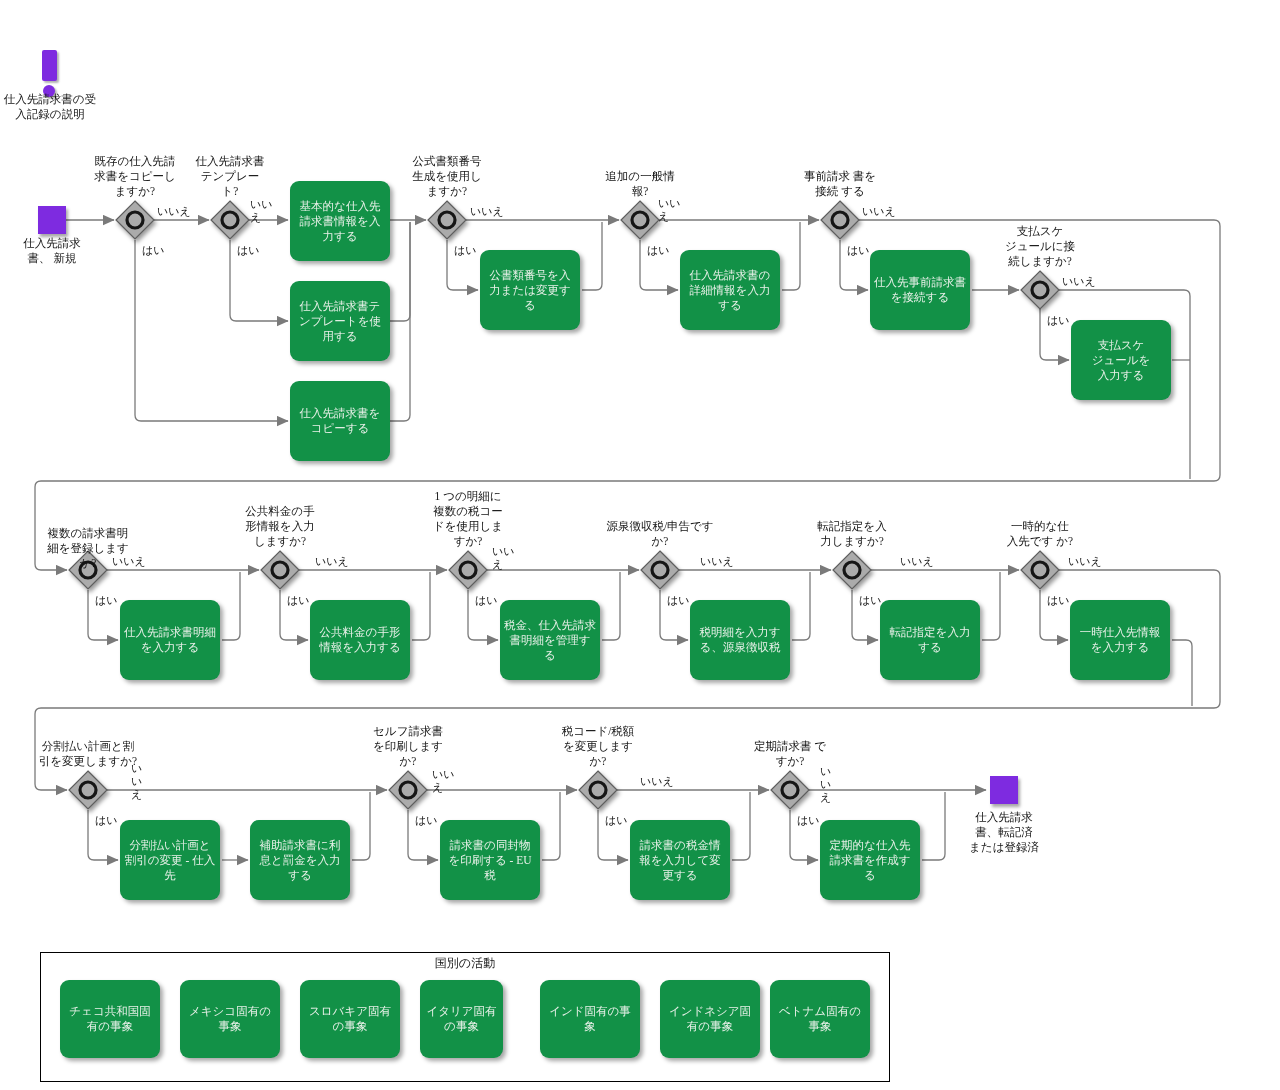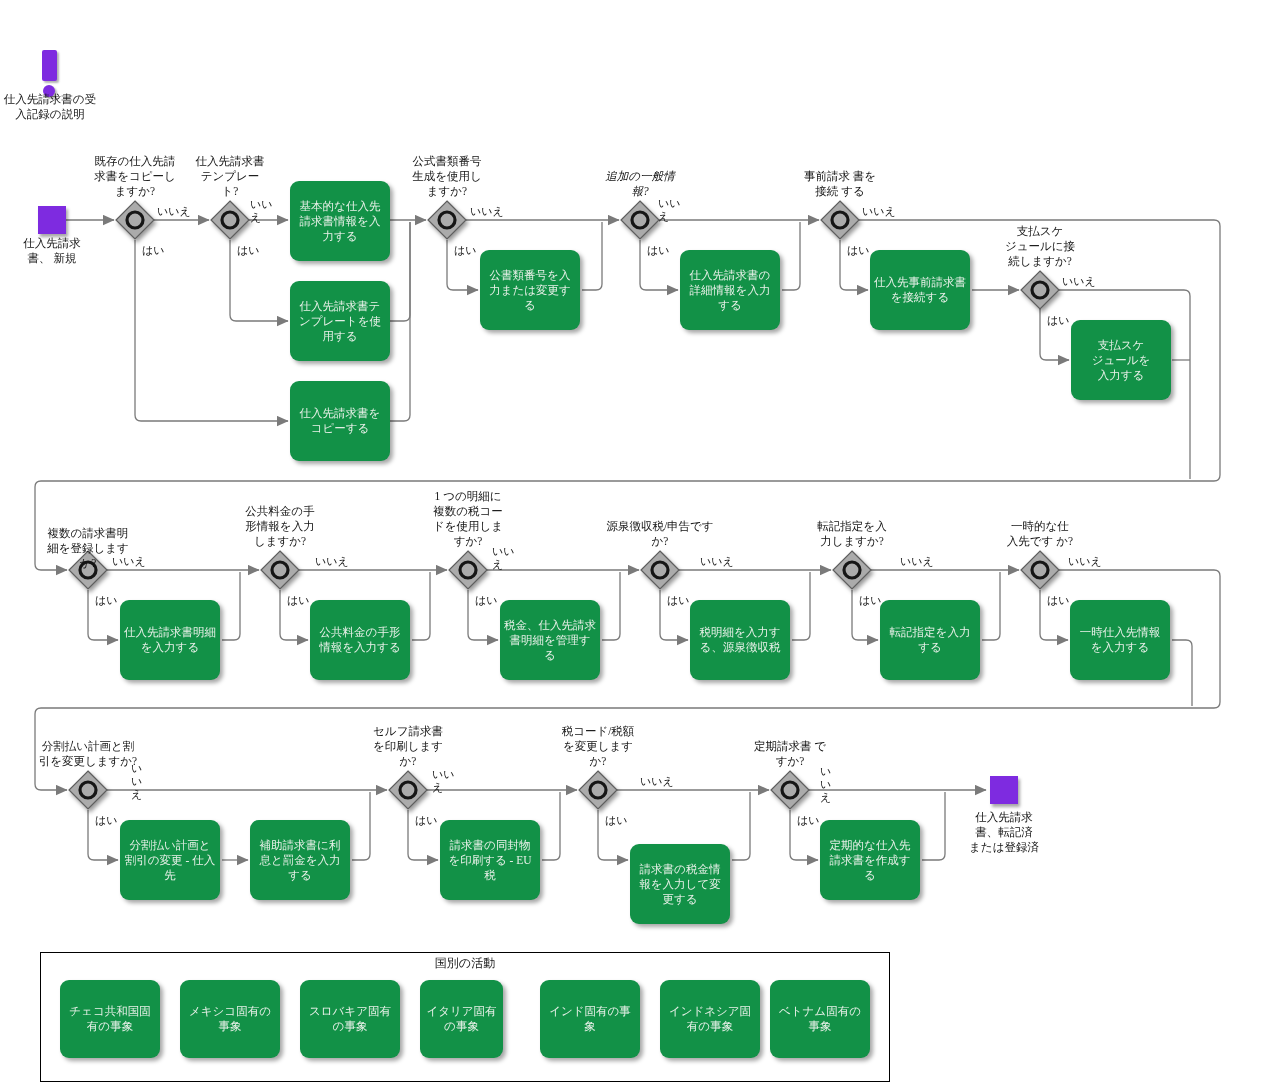--- a/index.html
+++ b/index.html
@@ -127,21 +127,21 @@
         </svg></div>
       <div class="abs qlabel" style="left: 447px; top: 154px;">公式書類番号
 生成を使用し
 ますか?</div>
       <div class="abs branch" style="left: 470px; top: 205px;">いいえ</div>
       <div class="abs branch" style="left: 454px; top: 244px;">はい</div>
       <div class="abs decision" style="left: 618px; top: 198px;"><svg width="44" height="44" viewBox="0 0 44 44">
           <polygon points="22,3 41,22 22,41 3,22" fill="#ABABAB" stroke="#5E5E5E" stroke-width="1.2"></polygon>
           <circle cx="22" cy="22" r="8" fill="none" stroke="#161616" stroke-width="3.2"></circle>
         </svg></div>
-      <div class="abs qlabel" style="left: 640px; top: 169px; font-style: italic;">追加の一般情
+      <div class="abs qlabel" style="left: 640px; top: 169px;">追加の一般情
 報?</div>
       <div class="abs branch" style="left: 658px; top: 197px;">いい
 え</div>
       <div class="abs branch" style="left: 647px; top: 244px;">はい</div>
       <div class="abs decision" style="left: 818px; top: 198px;"><svg width="44" height="44" viewBox="0 0 44 44">
           <polygon points="22,3 41,22 22,41 3,22" fill="#ABABAB" stroke="#5E5E5E" stroke-width="1.2"></polygon>
           <circle cx="22" cy="22" r="8" fill="none" stroke="#161616" stroke-width="3.2"></circle>
         </svg></div>
       <div class="abs qlabel" style="left: 840px; top: 169px;">事前請求 書を
 接続 する</div>
@@ -259,21 +259,21 @@
 入力する</div>
       <div class="abs task" style="left: 120px; top: 600px; background: rgb(18, 145, 71); white-space: pre-line;">仕入先請求書明細を入力する</div>
       <div class="abs task" style="left: 310px; top: 600px; background: rgb(18, 145, 71); white-space: pre-line;">公共料金の手形情報を入力する</div>
       <div class="abs task" style="left: 500px; top: 600px; background: rgb(18, 145, 71); white-space: pre-line;">税金、仕入先請求書明細を管理する</div>
       <div class="abs task" style="left: 690px; top: 600px; background: rgb(18, 145, 71); white-space: pre-line;">税明細を入力する、源泉徴収税</div>
       <div class="abs task" style="left: 880px; top: 600px; background: rgb(18, 145, 71); white-space: pre-line;">転記指定を入力する</div>
       <div class="abs task" style="left: 1070px; top: 600px; background: rgb(18, 145, 71); white-space: pre-line;">一時仕入先情報を入力する</div>
       <div class="abs task" style="left: 120px; top: 820px; background: rgb(18, 145, 71); white-space: pre-line;">分割払い計画と割引の変更 - 仕入先</div>
       <div class="abs task" style="left: 250px; top: 820px; background: rgb(18, 145, 71); white-space: pre-line;">補助請求書に利息と罰金を入力する</div>
       <div class="abs task" style="left: 440px; top: 820px; background: rgb(18, 145, 71); white-space: pre-line;">請求書の同封物を印刷する - EU 税</div>
-      <div class="abs task" style="left: 630px; top: 820px; background: rgb(18, 145, 71); white-space: pre-line; margin-top: 24px;">請求書の税金情報を入力して変更する</div>
+      <div class="abs task" style="left: 630px; top: 820px; background: rgb(18, 145, 71); white-space: pre-line;">請求書の税金情報を入力して変更する</div>
       <div class="abs task" style="left: 820px; top: 820px; background: rgb(18, 145, 71); white-space: pre-line;">定期的な仕入先請求書を作成する</div>
     </div>
 
   <div id="cpanel" class="abs"></div>
   <div id="cpanel-title" class="abs">国別の活動</div>
   <div id="countries">
       <div class="abs task" style="left: 60px; top: 980px; width: 100px; height: 78px; background: rgb(18, 145, 71);">チェコ共和国固有の事象</div>
       <div class="abs task" style="left: 180px; top: 980px; width: 100px; height: 78px; background: rgb(18, 145, 71);">メキシコ固有の事象</div>
       <div class="abs task" style="left: 300px; top: 980px; width: 100px; height: 78px; background: rgb(18, 145, 71);">スロバキア固有の事象</div>
       <div class="abs task" style="left: 420px; top: 980px; width: 83px; height: 78px; background: rgb(18, 145, 71);">イタリア固有の事象</div>

